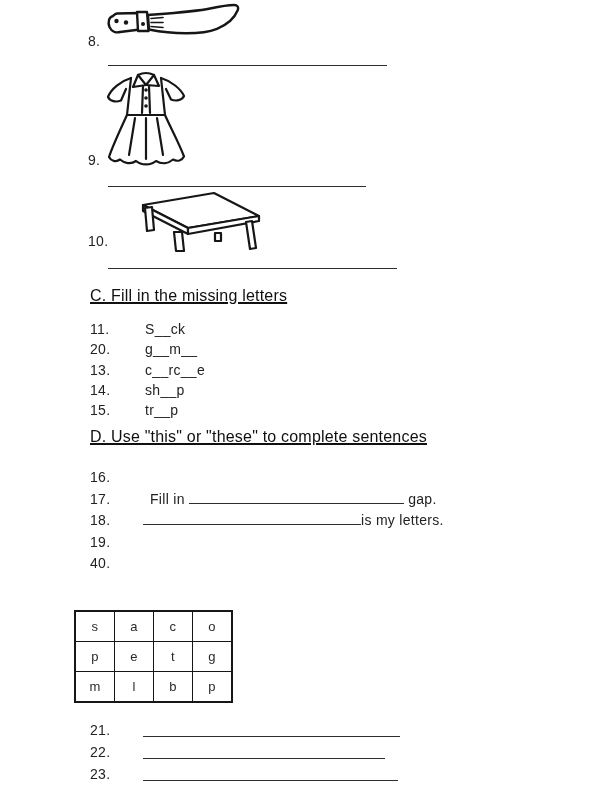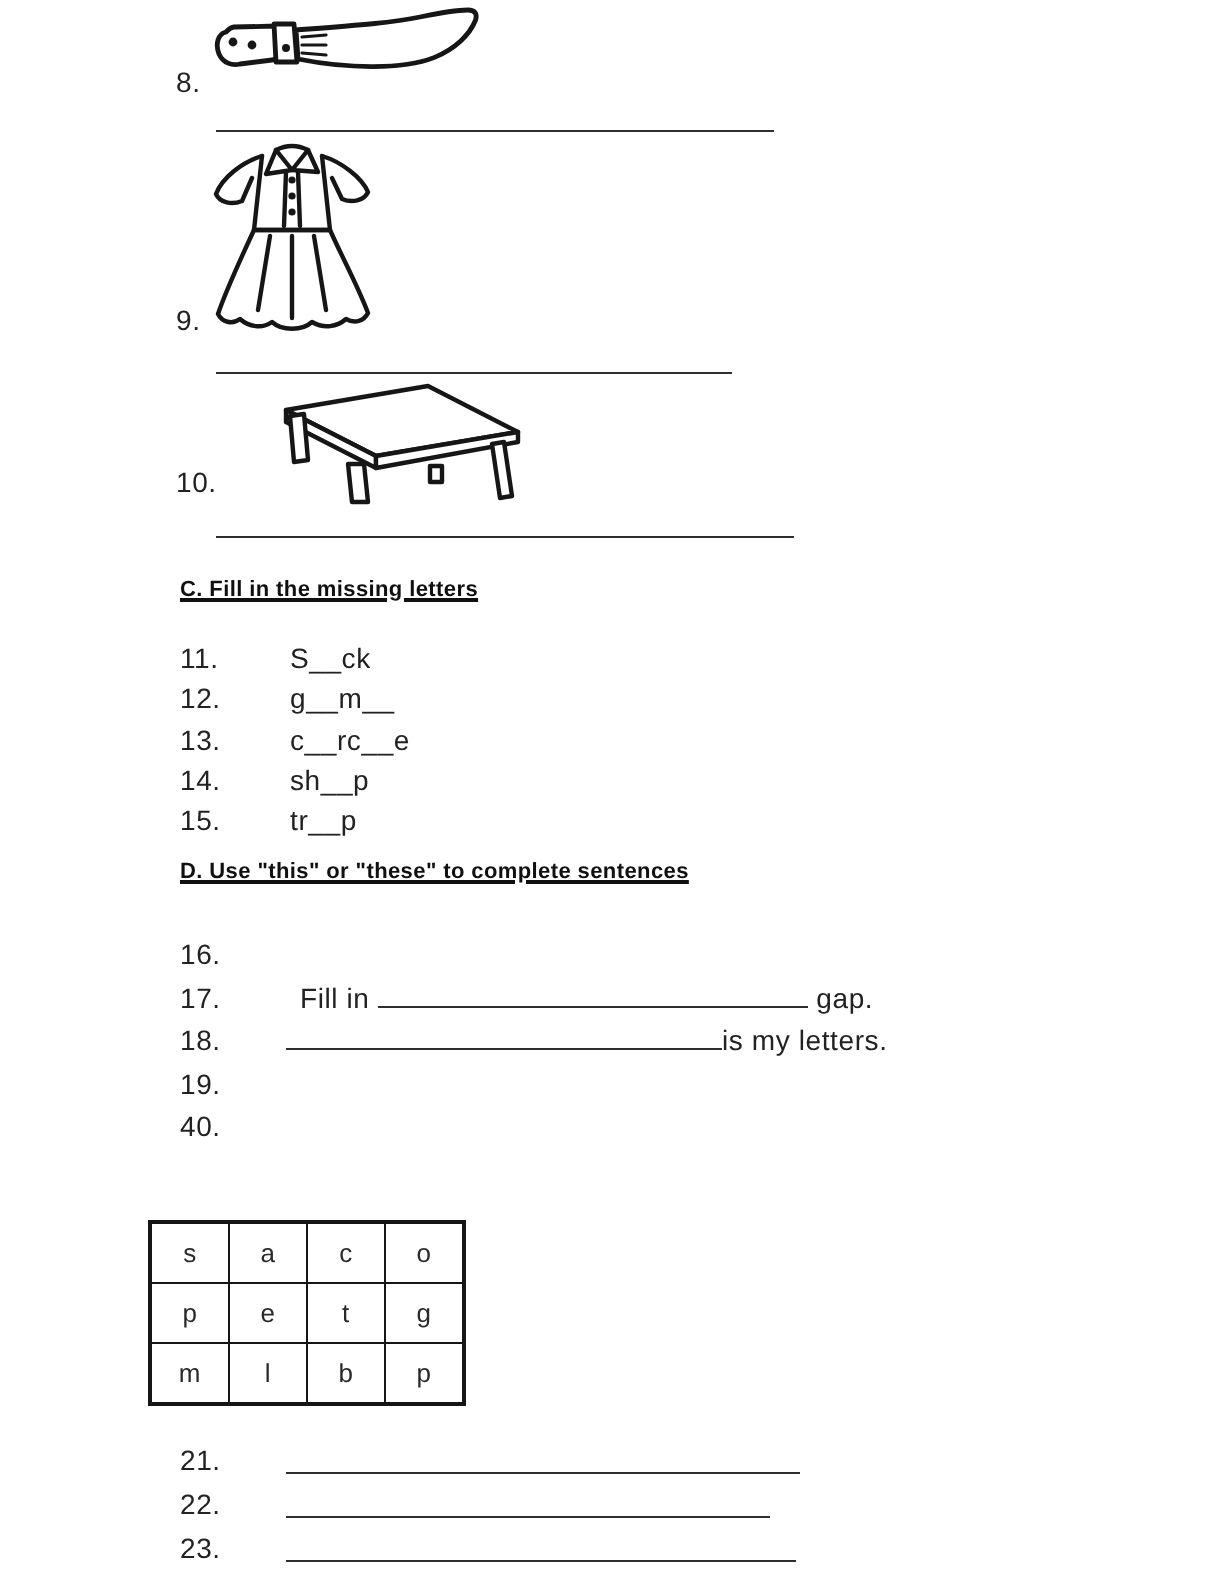--- a/index.html
+++ b/index.html
@@ -5,21 +5,21 @@
   html,body { margin:0; padding:0; background:#ffffff; }
   .page {
     position:relative; width:612px; height:792px; background:#ffffff;
     font-family:"Liberation Sans", sans-serif; color:#1f1f1f; overflow:hidden;
   }
   .t {
     position:absolute; font-size:14px; letter-spacing:0.3px;
     color:#222; white-space:nowrap; line-height:16px;
   }
   .sec-title {
-    position:absolute; font-size:11px; font-weight:bold;
+    position:absolute; font-size:16px; font-weight:normal;
     text-decoration:underline; text-decoration-thickness:1.5px;
     letter-spacing:0.2px; color:#101010; white-space:nowrap; line-height:17px;
   }
   .line { position:absolute; height:0; border-top:1.4px solid #2e2e2e; }
   .blank {
     display:inline-block; height:12px;
     border-bottom:1.4px solid #2e2e2e; vertical-align:baseline;
   }
   .art { position:absolute; }
   .letter-grid {
@@ -94,21 +94,21 @@
       <polygon points="107,31 113,30 117,57 111,58"></polygon>
     </g>
   </svg>
   <span class="t" style="left:88px; top:233px">10.</span>
   <div class="line" style="left:108px; top:268px; width:289px"></div>
 
   <span class="sec-title" style="left:90px; top:287px">C. Fill in the missing letters</span>
 
   <span class="t" style="left:90px;  top:321px">11.</span>
   <span class="t" style="left:145px; top:321px">S__ck</span>
-  <span class="t" style="left:90px;  top:341px">12.</span>
+  <span class="t" style="left:90px;  top:341px">20.</span>
   <span class="t" style="left:145px; top:341px">g__m__</span>
   <span class="t" style="left:90px;  top:362px">13.</span>
   <span class="t" style="left:145px; top:362px">c__rc__e</span>
   <span class="t" style="left:90px;  top:382px">14.</span>
   <span class="t" style="left:145px; top:382px">sh__p</span>
   <span class="t" style="left:90px;  top:402px">15.</span>
   <span class="t" style="left:145px; top:402px">tr__p</span>
 
   <span class="sec-title" style="left:90px; top:428px">D. Use "this" or "these" to complete sentences</span>
 

